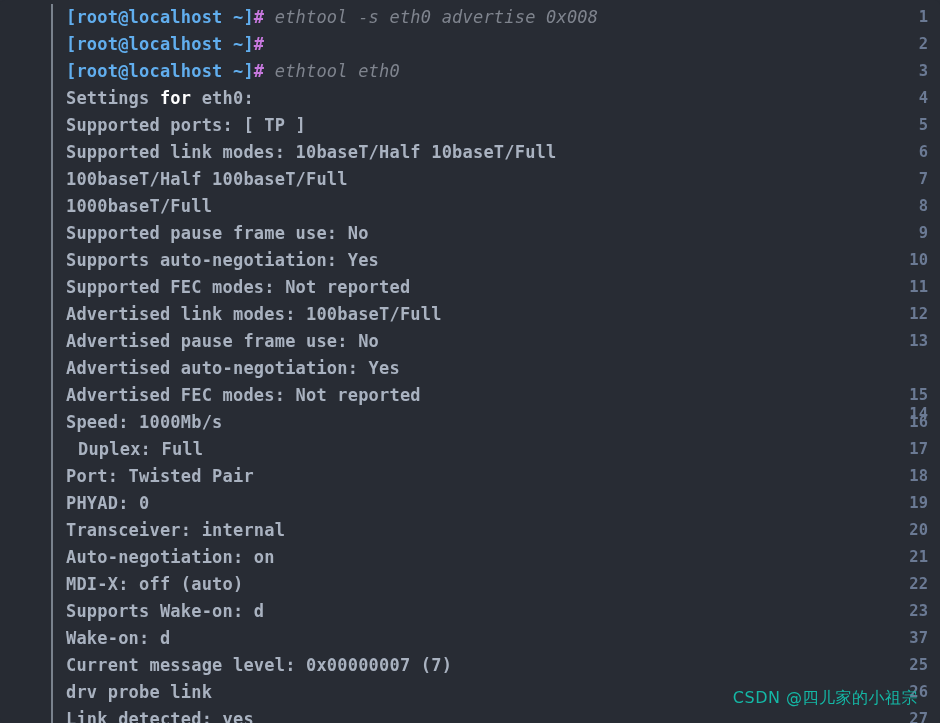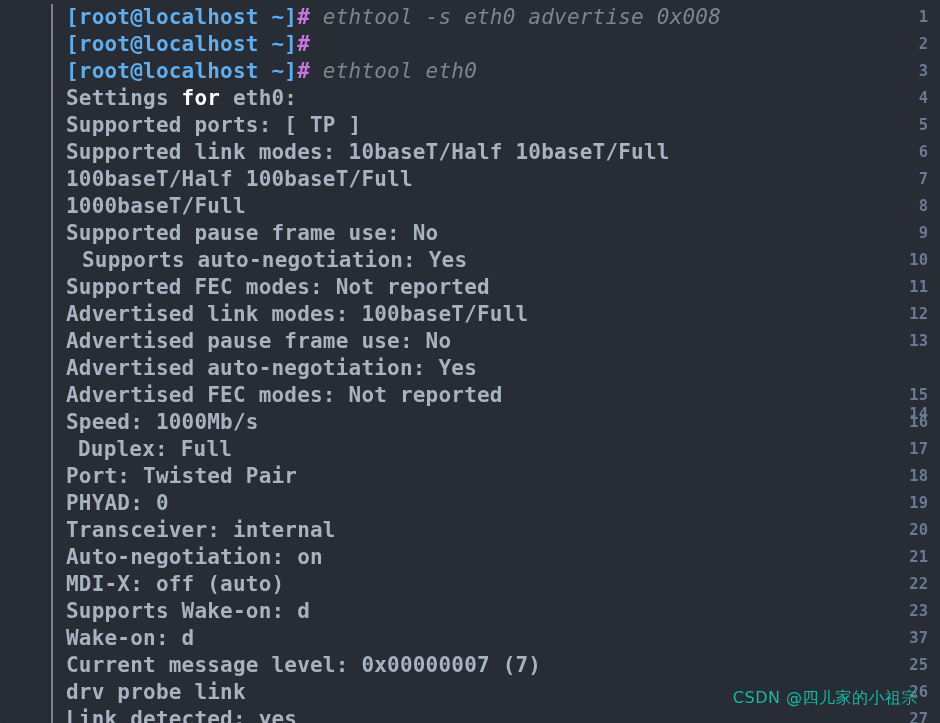--- a/index.html
+++ b/index.html
@@ -65,21 +65,21 @@
     left: 66px;
     top: 0;
     right: 0;
     height: 723px;
   }
   .code-line {
     position: absolute;
     left: 0;
     height: 27px;
     line-height: 27px;
-    font-size: 21px;
+    font-size: 17px;
     color: #a9b2c0;
     white-space: pre;
     letter-spacing: 0.2px;
     font-weight: bold;
   }
   .tok-prompt   { color: #61aeee; }
   .tok-hash     { color: #c678dd; }
   .tok-cmd      { color: #7f848e; font-style: italic; font-weight: normal; }
   .tok-keyword  { color: #ffffff; }
   .tok-plain    { color: #a9b2c0; }
@@ -137,21 +137,21 @@
   <div id="code-area">
       <div class="code-line" style="top: 4px;"><span class="tok-prompt">[root@localhost ~]</span><span class="tok-hash">#</span><span class="tok-cmd"> ethtool -s eth0 advertise 0x008</span></div>
       <div class="code-line" style="top: 31px;"><span class="tok-prompt">[root@localhost ~]</span><span class="tok-hash">#</span></div>
       <div class="code-line" style="top: 58px;"><span class="tok-prompt">[root@localhost ~]</span><span class="tok-hash">#</span><span class="tok-cmd"> ethtool eth0</span></div>
       <div class="code-line" style="top: 85px;"><span class="tok-plain">Settings </span><span class="tok-keyword">for</span><span class="tok-plain"> eth0:</span></div>
       <div class="code-line" style="top: 112px;"><span class="tok-plain">Supported ports: [ TP ]</span></div>
       <div class="code-line" style="top: 139px;"><span class="tok-plain">Supported link modes: 10baseT/Half 10baseT/Full</span></div>
       <div class="code-line" style="top: 166px;"><span class="tok-plain">100baseT/Half 100baseT/Full</span></div>
       <div class="code-line" style="top: 193px;"><span class="tok-plain">1000baseT/Full</span></div>
       <div class="code-line" style="top: 220px;"><span class="tok-plain">Supported pause frame use: No</span></div>
-      <div class="code-line" style="top: 247px; margin-left: 16px;"><span class="tok-plain">Supports auto-negotiation: Yes</span></div>
+      <div class="code-line" style="top: 247px;"><span class="tok-plain">Supports auto-negotiation: Yes</span></div>
       <div class="code-line" style="top: 274px;"><span class="tok-plain">Supported FEC modes: Not reported</span></div>
       <div class="code-line" style="top: 301px;"><span class="tok-plain">Advertised link modes: 100baseT/Full</span></div>
       <div class="code-line" style="top: 328px;"><span class="tok-plain">Advertised pause frame use: No</span></div>
       <div class="code-line" style="top: 355px;"><span class="tok-plain">Advertised auto-negotiation: Yes</span></div>
       <div class="code-line" style="top: 382px;"><span class="tok-plain">Advertised FEC modes: Not reported</span></div>
       <div class="code-line" style="top: 409px;"><span class="tok-plain">Speed: 1000Mb/s</span></div>
       <div class="code-line" style="top: 436px; margin-left: 12px;"><span class="tok-plain">Duplex: Full</span></div>
       <div class="code-line" style="top: 463px;"><span class="tok-plain">Port: Twisted Pair</span></div>
       <div class="code-line" style="top: 490px;"><span class="tok-plain">PHYAD: 0</span></div>
       <div class="code-line" style="top: 517px;"><span class="tok-plain">Transceiver: internal</span></div>

